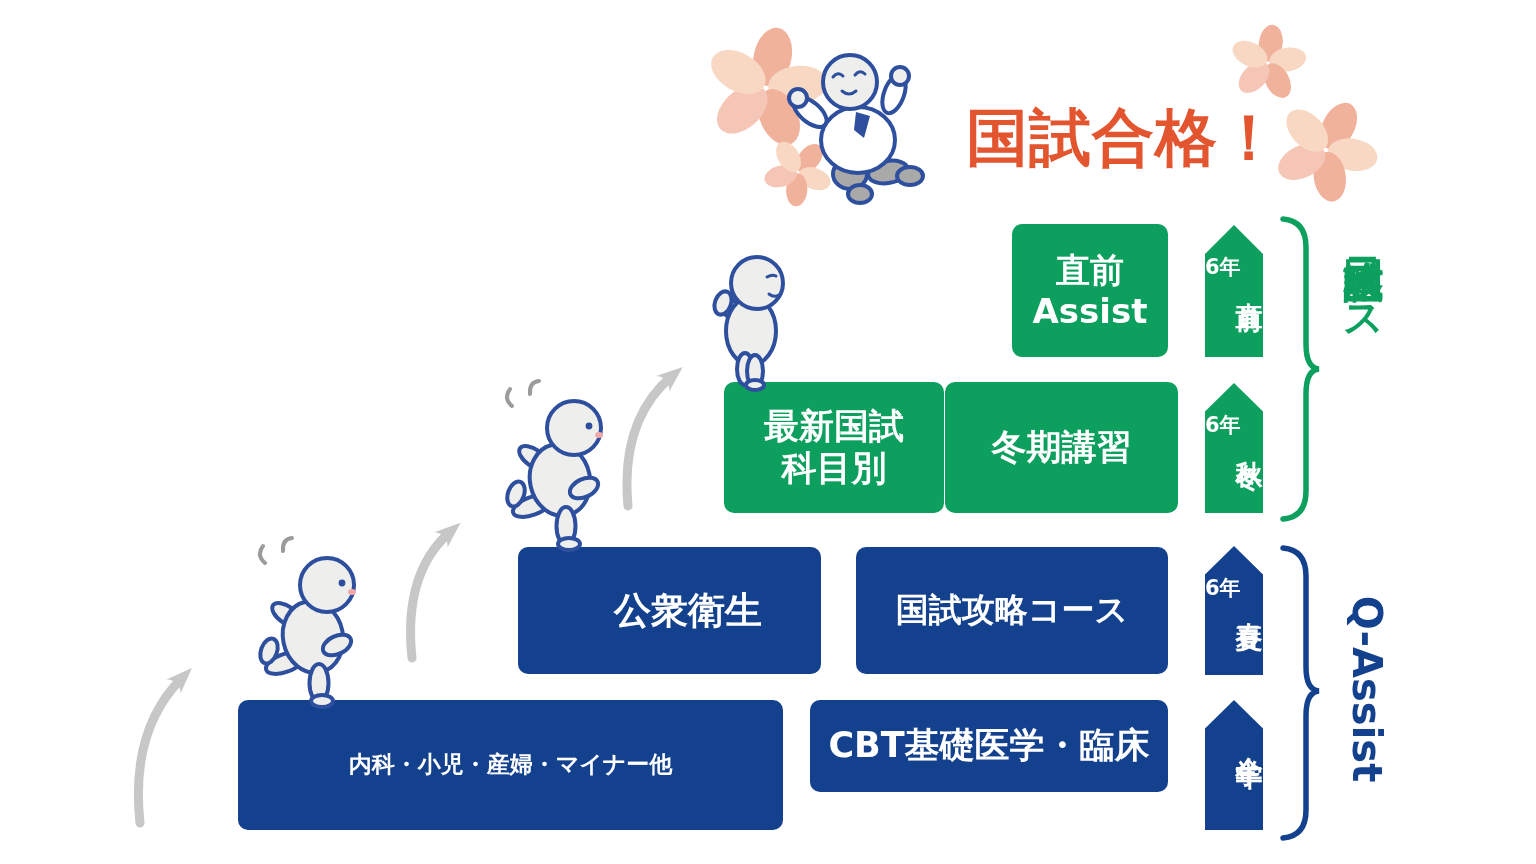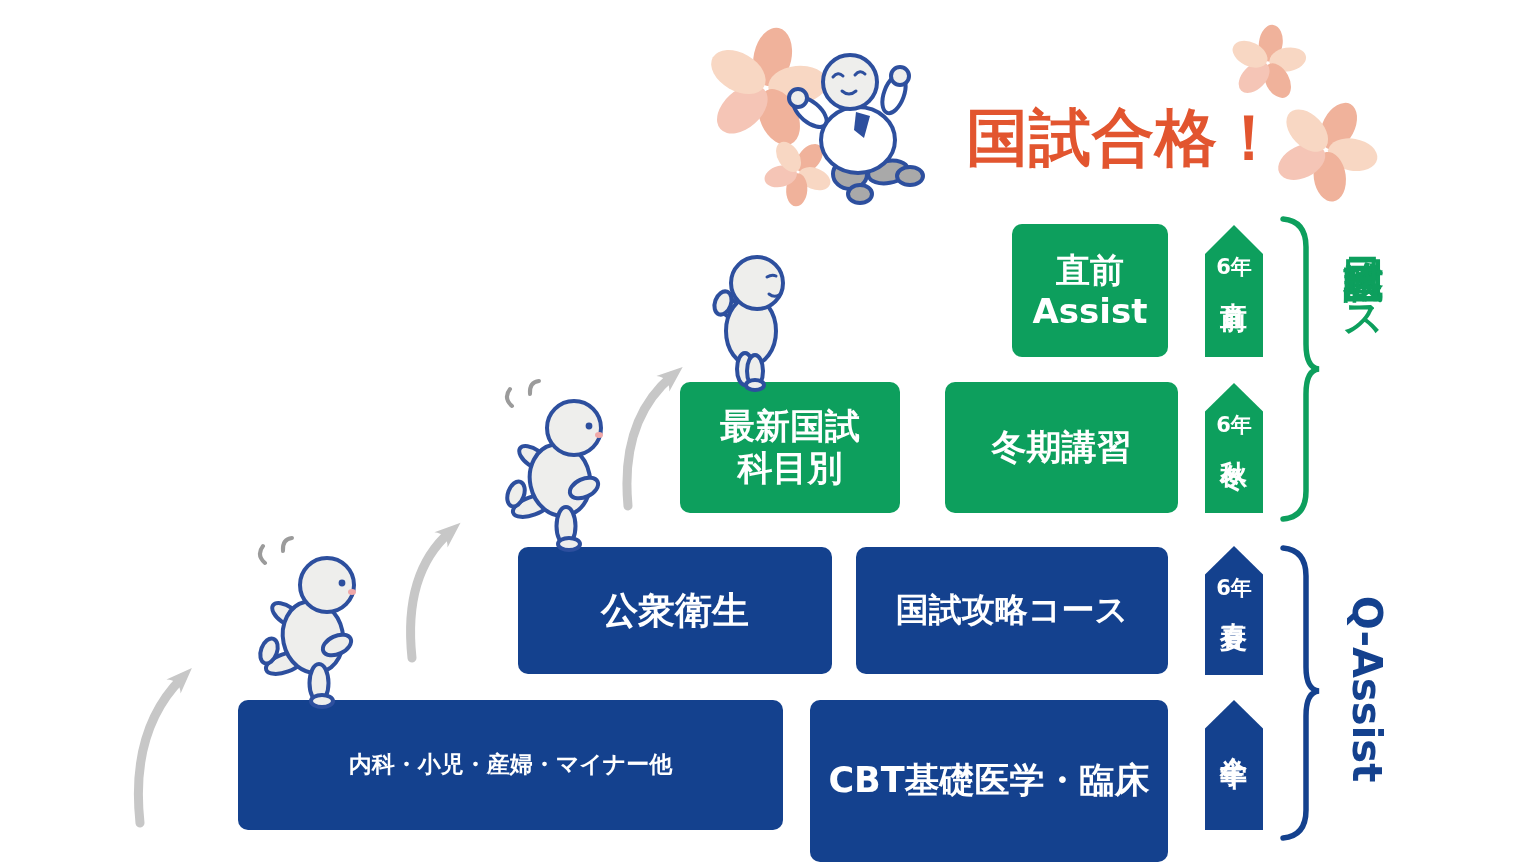--- a/index.html
+++ b/index.html
@@ -11,30 +11,30 @@
   .course-box{
     position:absolute;border-radius:10px;display:flex;flex-direction:column;
     align-items:center;justify-content:center;color:#ffffff;font-weight:bold;
     text-align:center;line-height:1.18;z-index:1;
   }
   .green{background:#0d9f5d;}
   .blue{background:#14418e;}
   .bl{display:block;}
   .b-r1c1{left:853px;top:224px;width:127px;height:133px;font-size:34px;}
   .b-r1c2{left:1012px;top:224px;width:156px;height:133px;font-size:34px;}
-  .b-r2c1{left:680px;top:382px;width:220px;height:131px;font-size:35px;}
+  .b-r2c1{left:724px;top:382px;width:220px;height:131px;font-size:35px;}
   .b-r2c2{left:945px;top:382px;width:233px;height:131px;font-size:35px;}
-  .b-r3c1{left:518px;top:547px;width:314px;height:127px;font-size:37px;}
+  .b-r3c1{left:518px;top:547px;width:266px;height:127px;font-size:37px;padding-left:37px;}
   .b-r3c2{left:856px;top:547px;width:312px;height:127px;font-size:33px;}
   .b-r4c1{left:238px;top:700px;width:545px;height:130px;font-size:23px;}
-  .b-r4c2{left:810px;top:700px;width:358px;height:162px;font-size:35px;}
+  .b-r4c2{left:810px;top:700px;width:358px;height:92px;font-size:35px;}
   
   .stage{
     position:absolute;left:1205px;width:58px;box-sizing:border-box;
-    display:flex;flex-direction:column;align-items:center;gap:3px;
+    display:flex;flex-direction:column;gap:3px;
     color:#ffffff;font-weight:bold;z-index:1;padding-top:32px;
     clip-path:polygon(50% 0,100% 22%,100% 100%,0 100%,0 22%);
   }
   .s-r1{top:225px;height:132px;}
   .s-r2{top:383px;height:130px;}
   .s-r3{top:546px;height:129px;}
   .s-r4{top:700px;height:130px;}
   .stage-year{font-size:21px;line-height:1;}
   .stage-season{writing-mode:vertical-rl;font-size:27px;line-height:1;letter-spacing:3px;}
   

